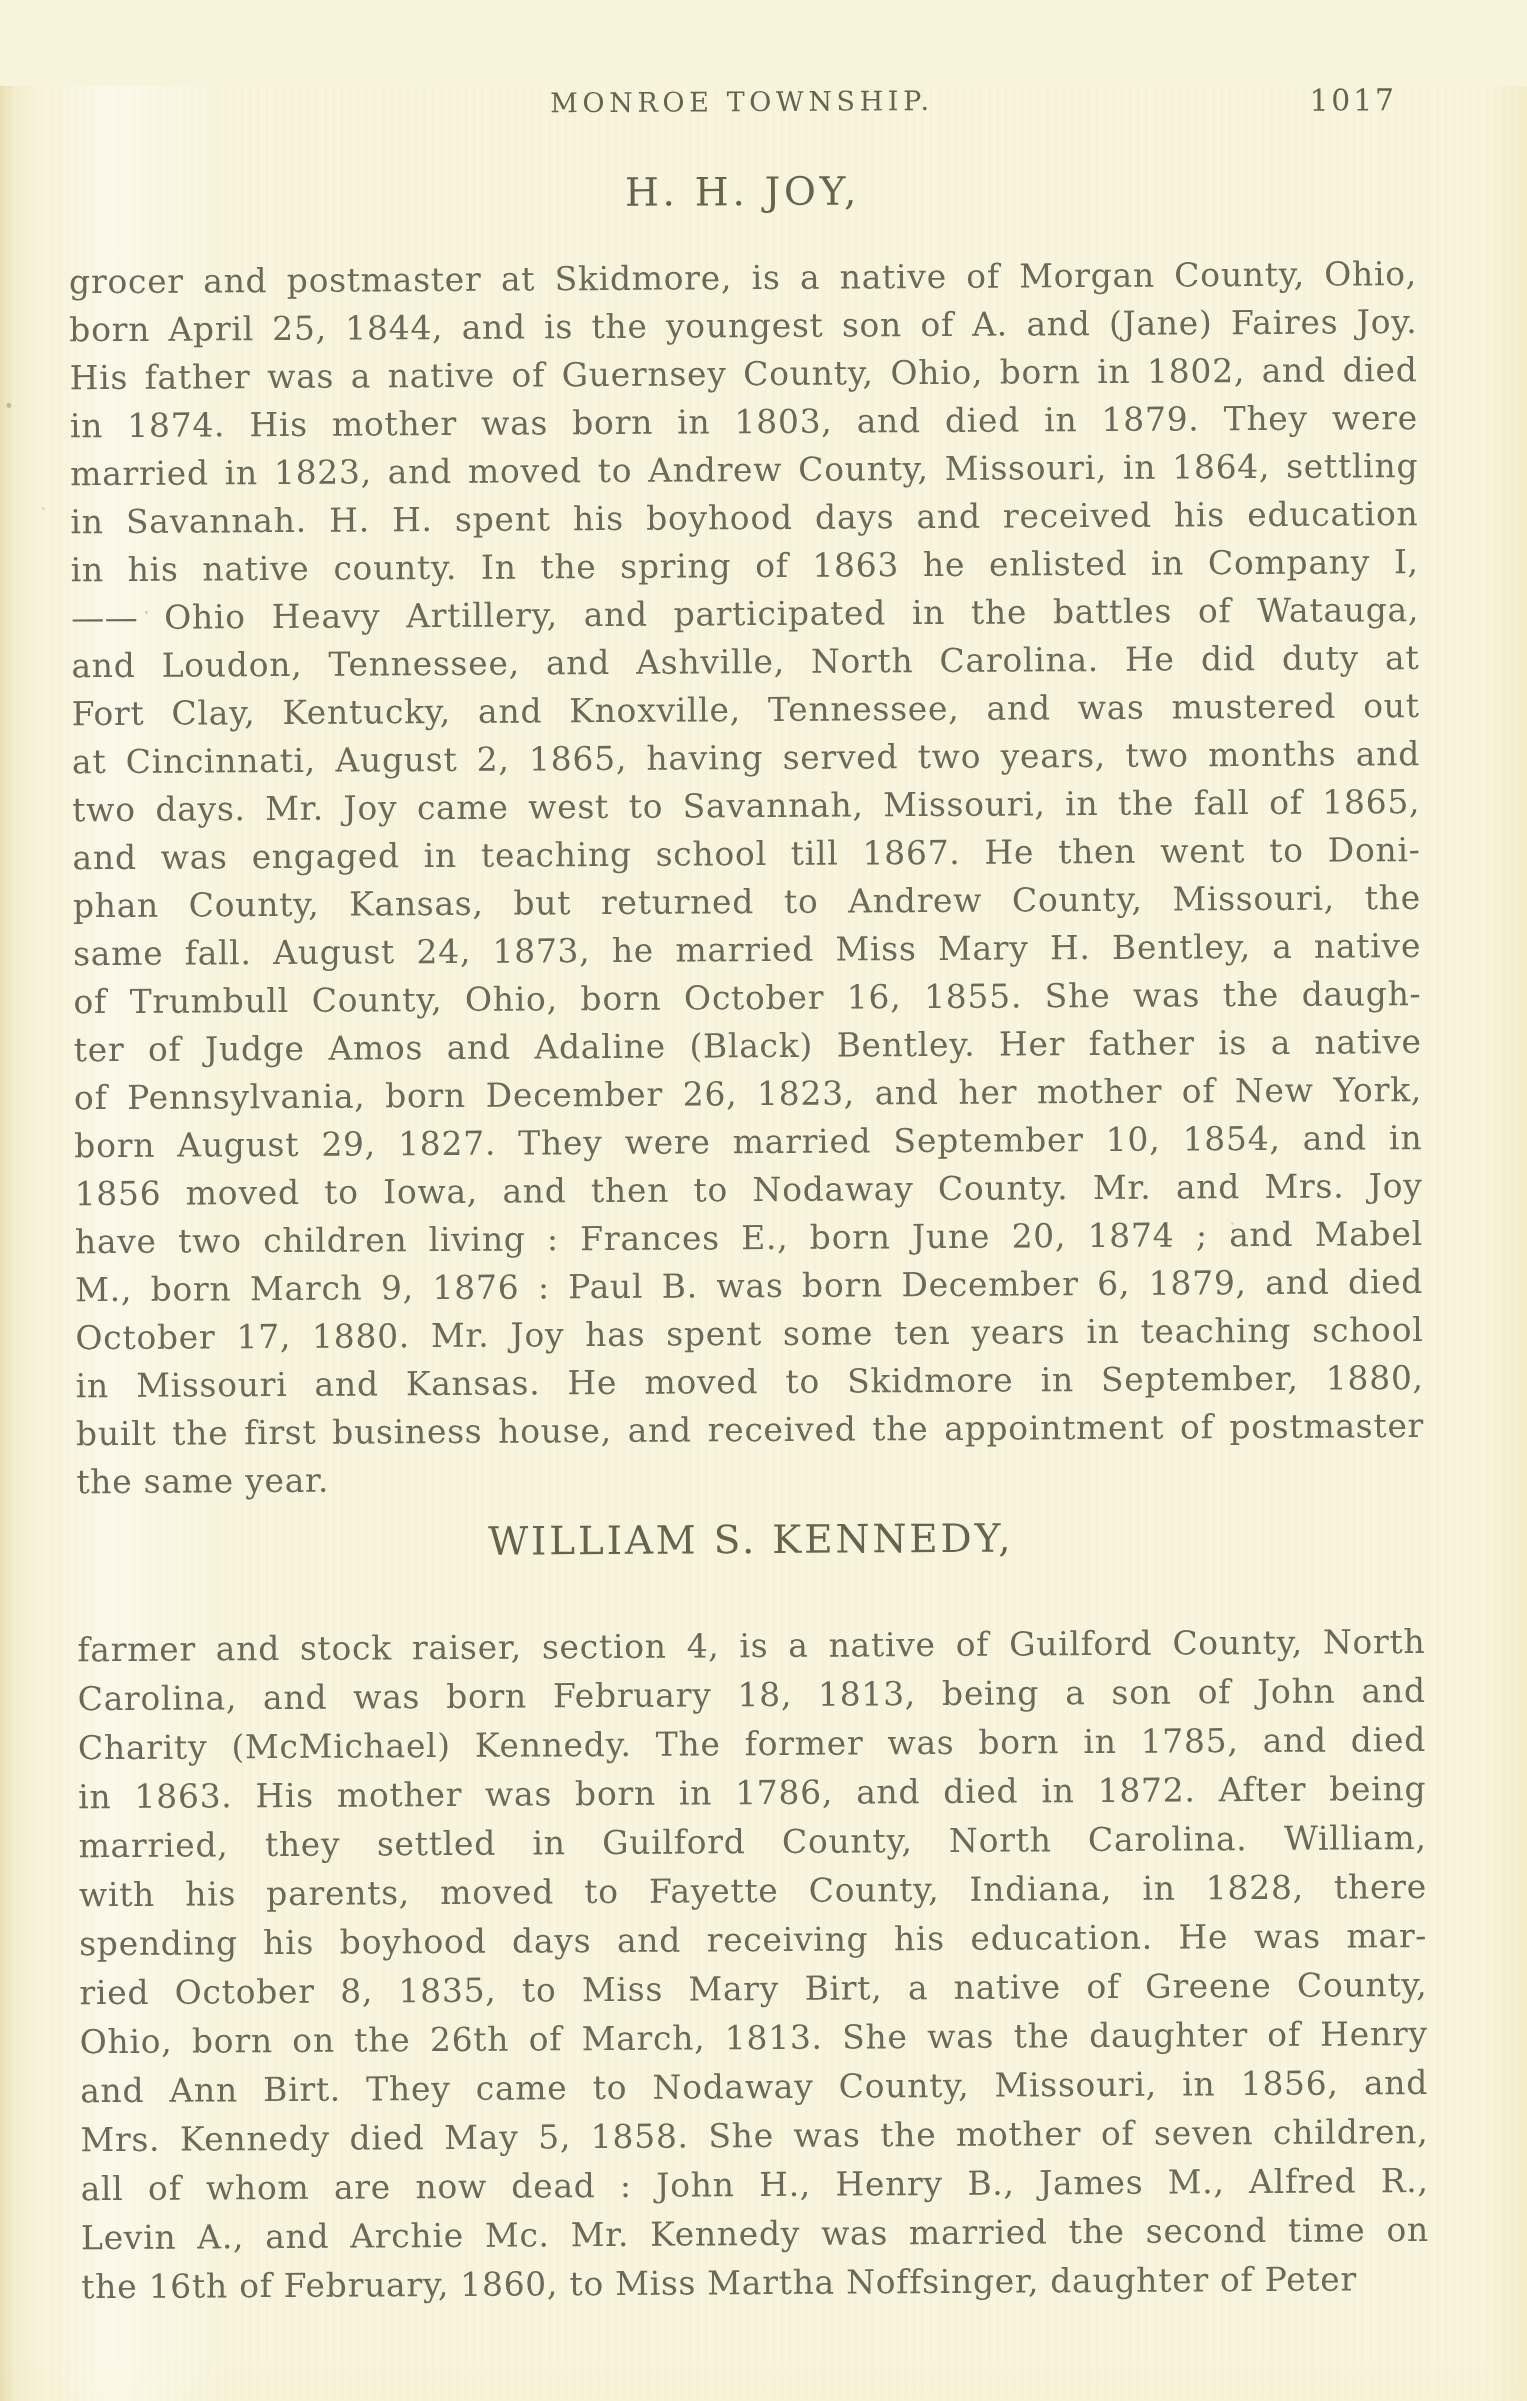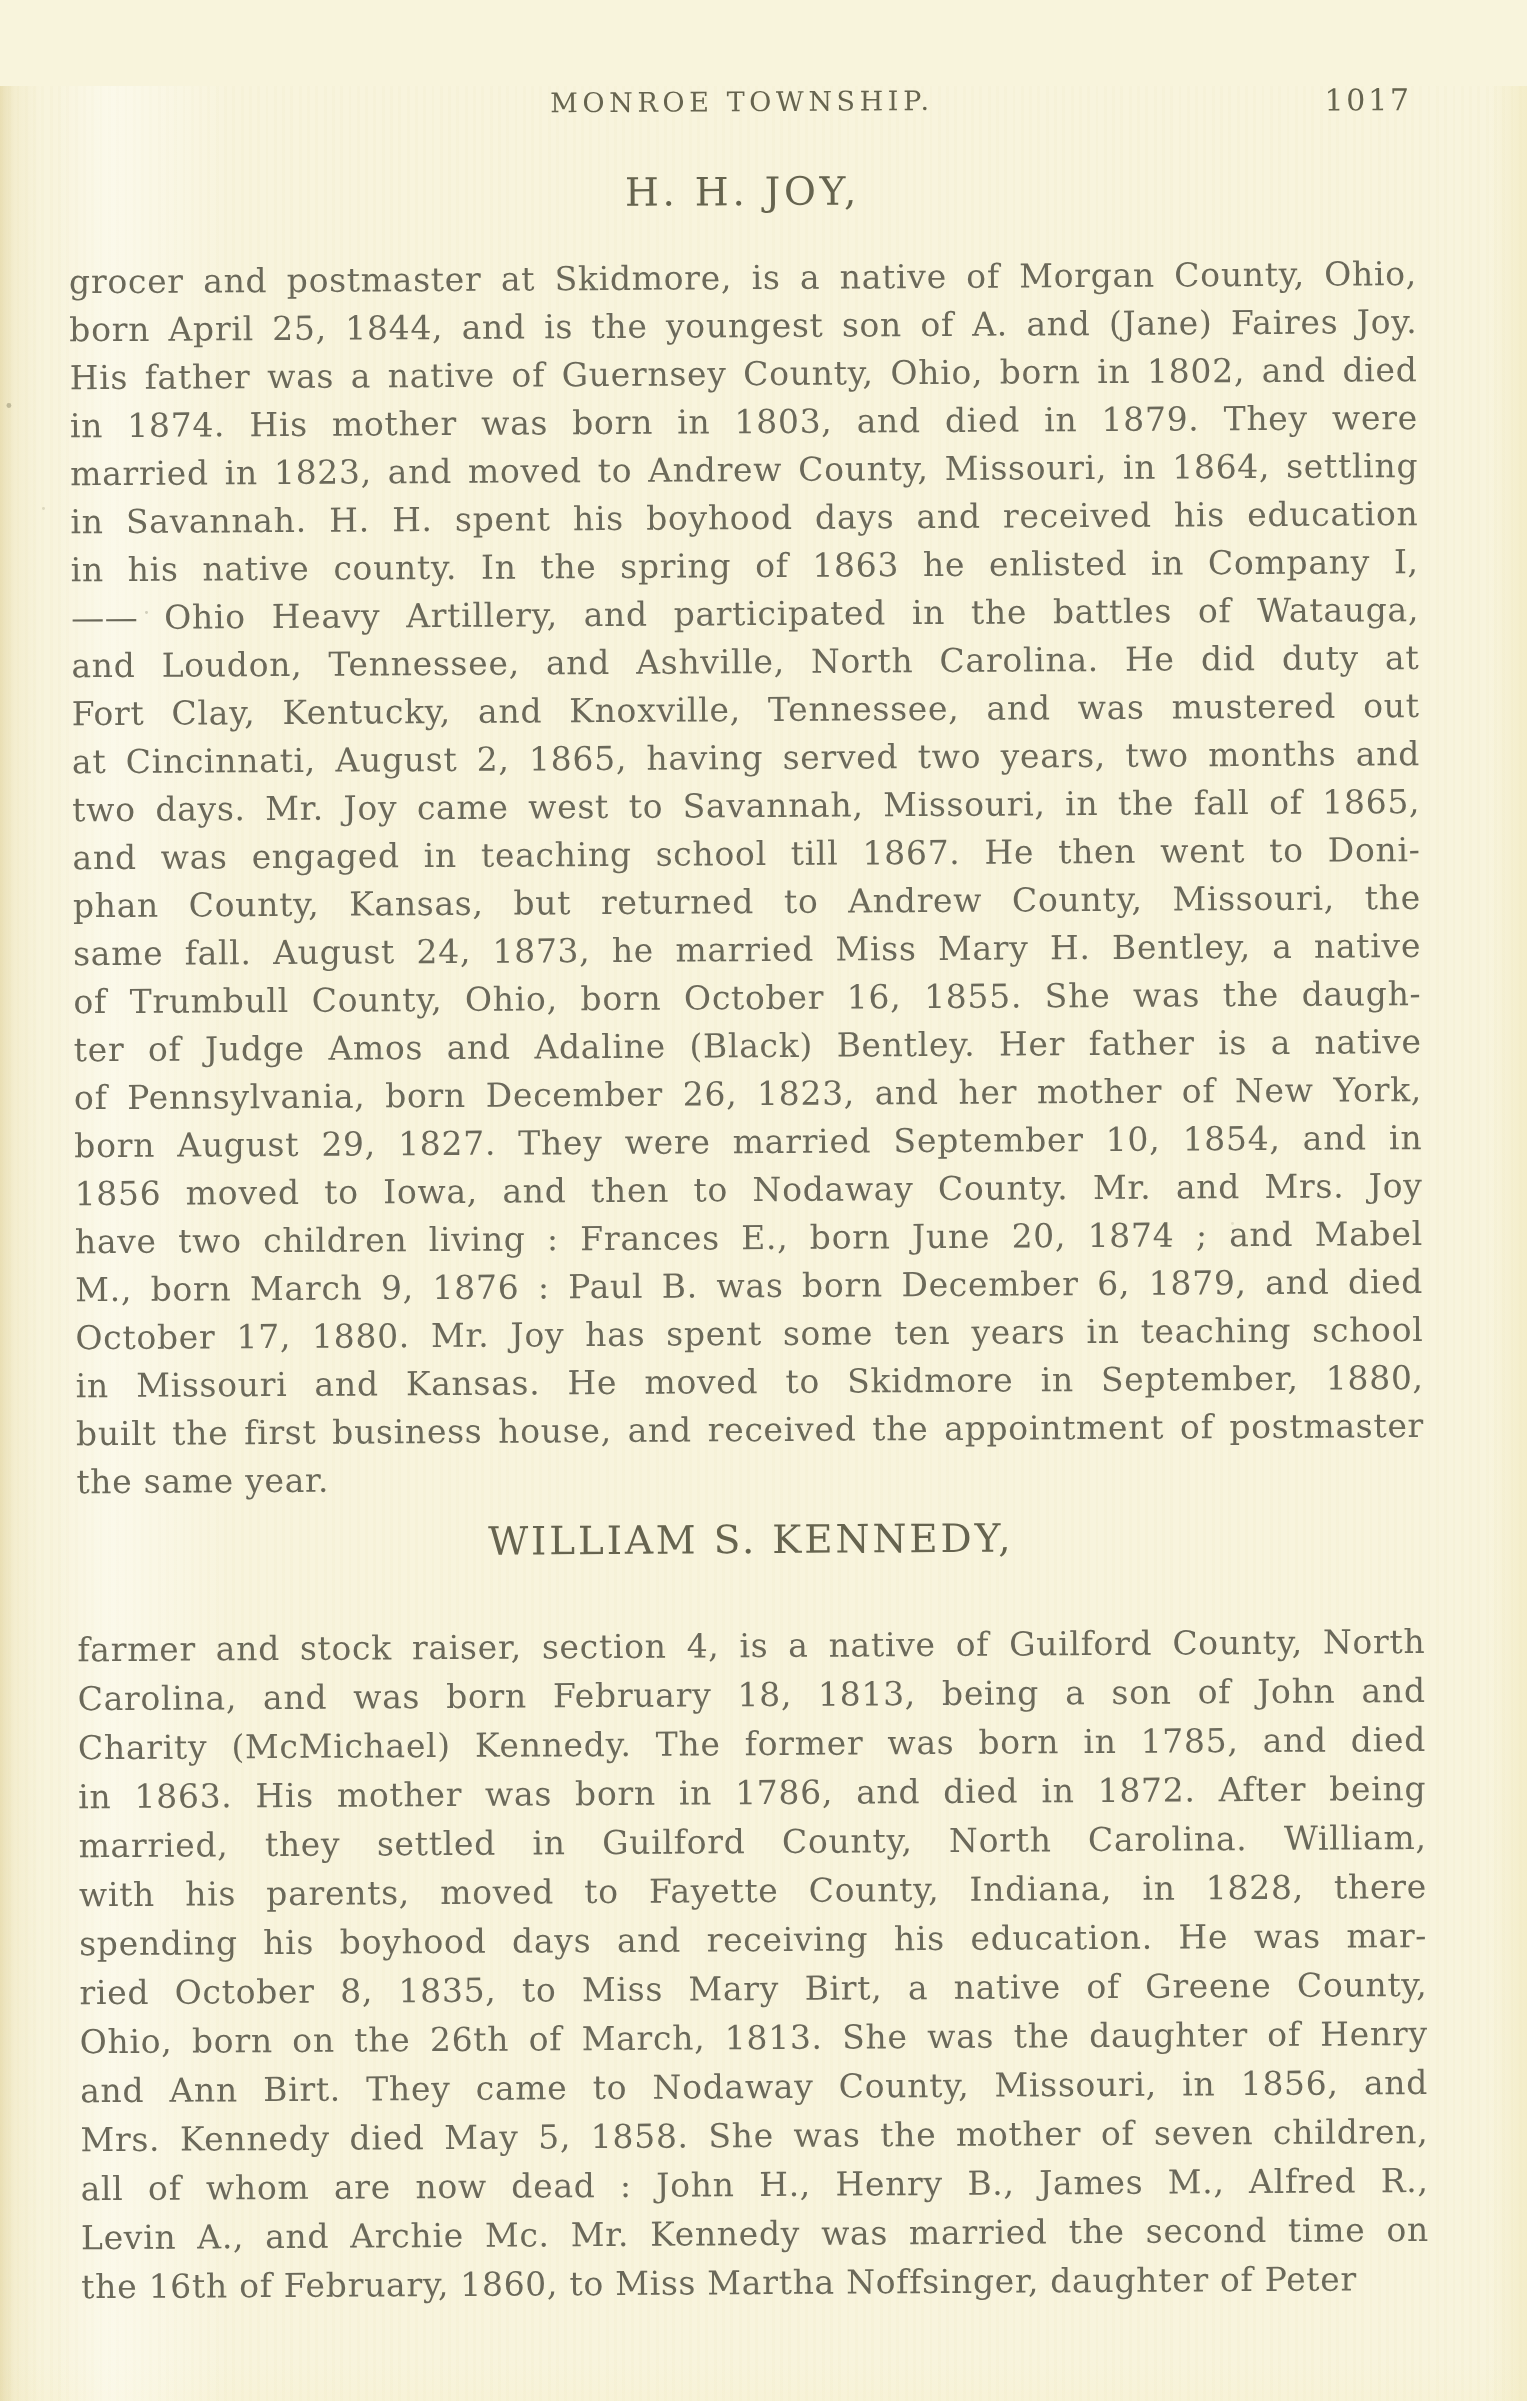--- a/index.html
+++ b/index.html
@@ -56,21 +56,21 @@
     height: 37px;
   }
   .running-title {
     text-align: center;
     font-size: 27px;
     letter-spacing: 4.6px;
     color: var(--head-ink, #6e6c5b);
   }
   .page-number {
     position: absolute;
-    right: 4px;
+    right: 19px;
     top: 0;
     font-size: 30px;
     letter-spacing: 2.8px;
     color: var(--head-ink, #6e6c5b);
   }
   .bio-heading {
     margin: 0;
     text-align: center;
     font-weight: normal;
     font-size: 39px;

